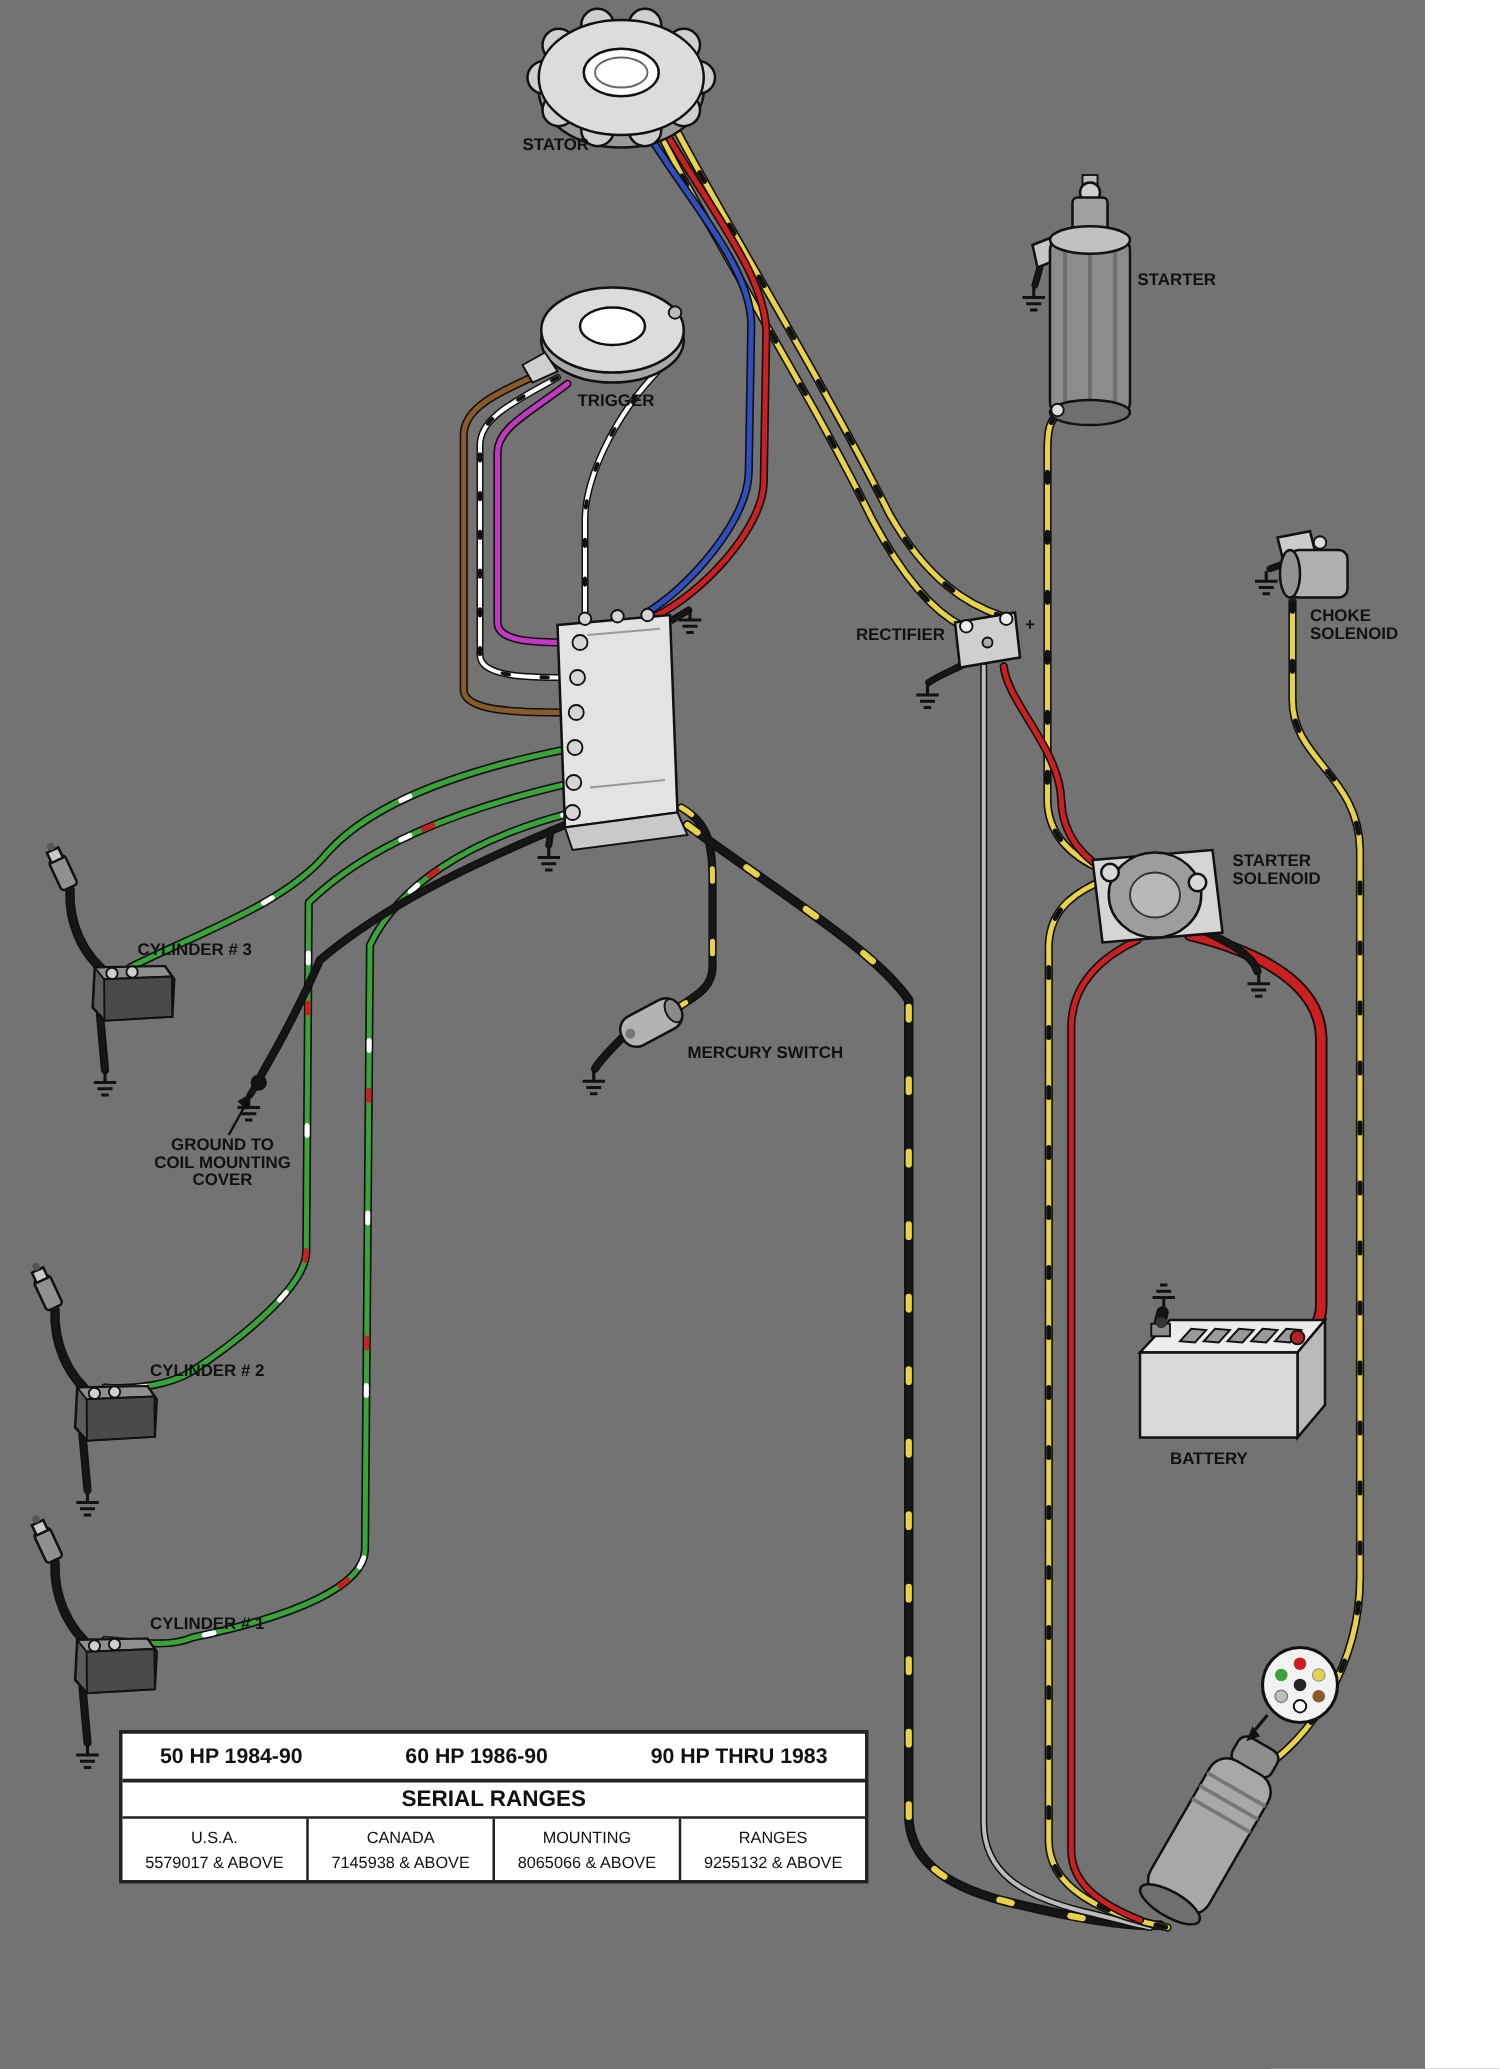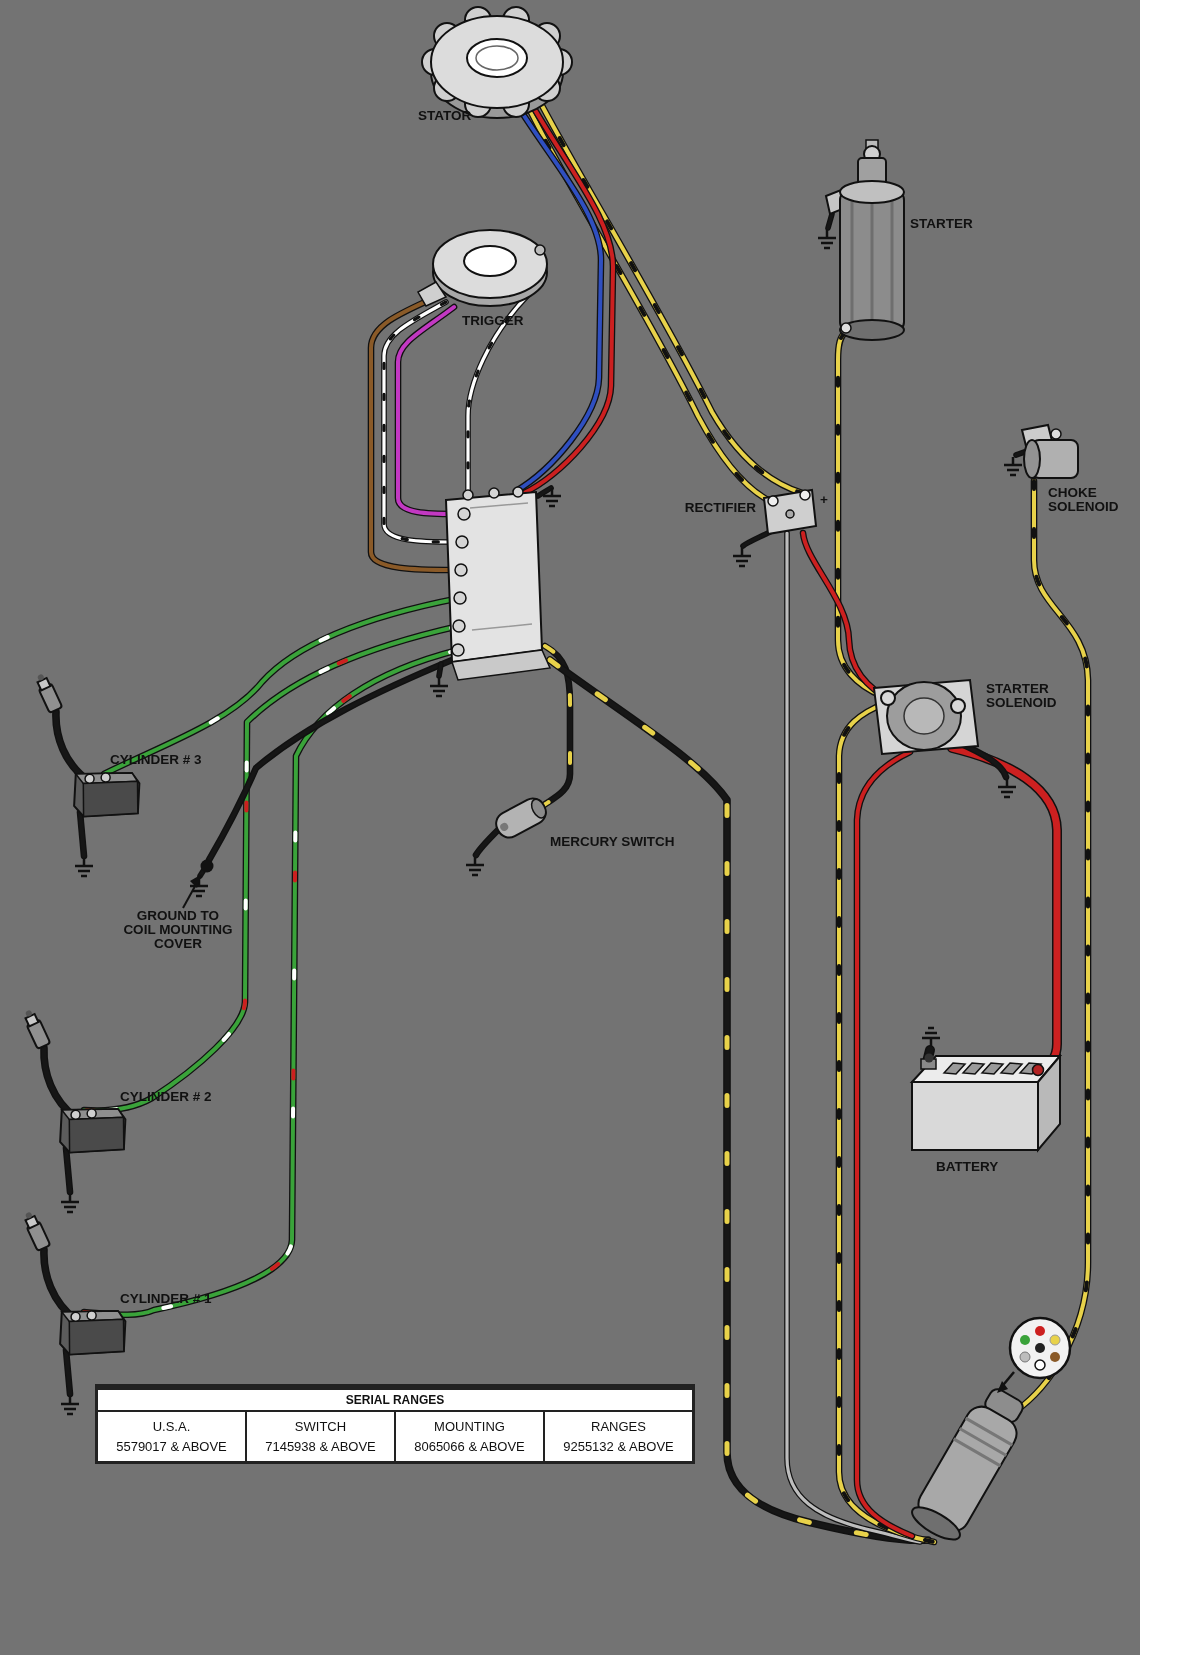--- a/index.html
+++ b/index.html
@@ -23,21 +23,21 @@
   .markR{stroke:#cc2020;stroke-dasharray:8 190;stroke-dashoffset:80}
 
   
   .lbl{font:bold 13.5px "Liberation Sans",sans-serif;fill:#111}
   .mid{text-anchor:middle}.endtx{text-anchor:end}
 
   
   .spec-table{position:absolute;left:95px;top:1384px;width:600px;border:3px solid #222;background:#fff;color:#111}
   .models-row{display:flex;justify-content:space-between;padding:8px 30px;font-weight:bold;font-size:17px}
   .serial-sub{border-top:3px solid #222}
-  .serial-title{text-align:center;font-weight:bold;font-size:12px;padding:3px 0;border-bottom:2px solid #222}
+  .serial-title{text-align:center;font-weight:bold;font-size:18px;padding:3px 0;border-bottom:2px solid #222}
   .serial-cols{display:flex}
   .serial-cell{flex:1;text-align:center;font-weight:normal;font-size:13px;line-height:1.5;padding:5px 2px}
   .serial-cell + .serial-cell{border-left:2px solid #222}
 </style>
 </head>
 <body>
 
 <div class="canvas">
 
 <svg class="diagram" width="1200" height="1655" viewBox="0 0 1200 1655">
@@ -423,29 +423,34 @@
   <text class="lbl" x="110" y="764">CYLINDER # 3</text>
   <text class="lbl" x="120" y="1101">CYLINDER # 2</text>
   <text class="lbl" x="120" y="1303">CYLINDER # 1</text>
   <text class="lbl mid" x="178" y="920">GROUND TO</text>
   <text class="lbl mid" x="178" y="934">COIL MOUNTING</text>
   <text class="lbl mid" x="178" y="948">COVER</text>
   <text class="lbl" x="936" y="1171">BATTERY</text>
 </svg>
 
 <div class="spec-table">
+  <div class="models-row">
+    <span>50 HP 1984-90</span>
+    <span>60 HP 1986-90</span>
+    <span>90 HP THRU 1983</span>
+  </div>
   <div class="serial-sub">
     <div class="serial-title">SERIAL RANGES</div>
     <div class="serial-cols">
       <div class="serial-cell">
         <div>U.S.A.</div>
         <div>5579017 &amp; ABOVE</div>
       </div>
       <div class="serial-cell">
-        <div>SWITCH</div>
+        <div>CANADA</div>
         <div>7145938 &amp; ABOVE</div>
       </div>
       <div class="serial-cell">
         <div>MOUNTING</div>
         <div>8065066 &amp; ABOVE</div>
       </div>
       <div class="serial-cell">
         <div>RANGES</div>
         <div>9255132 &amp; ABOVE</div>
       </div>

